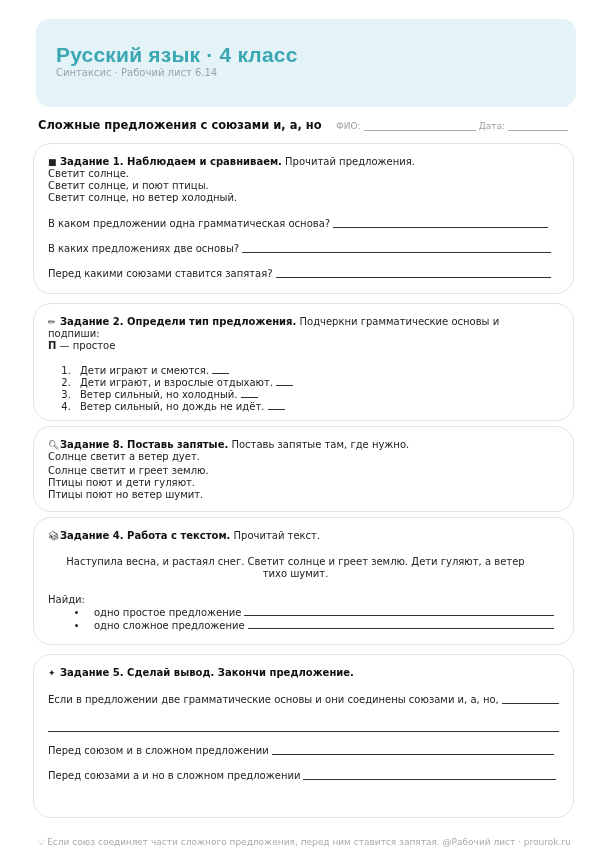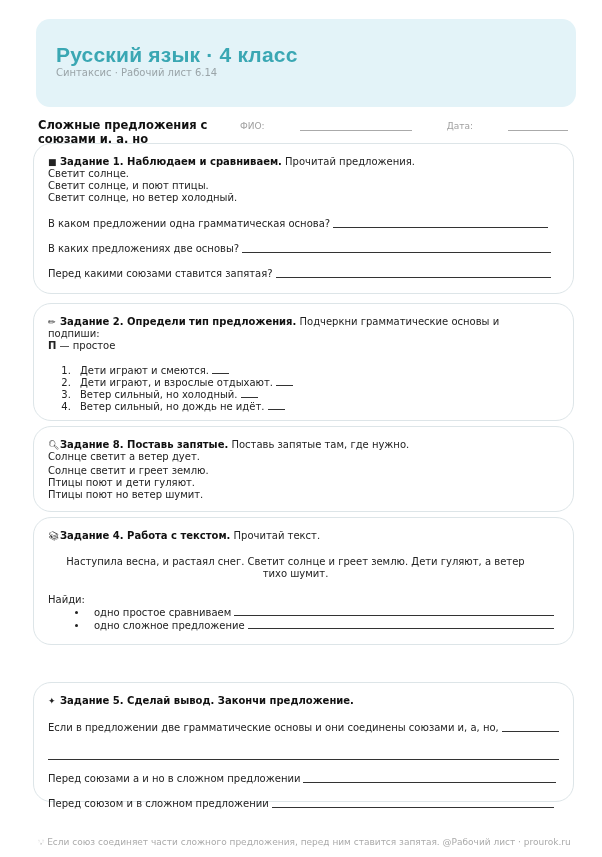--- a/index.html
+++ b/index.html
@@ -15,21 +15,21 @@
     font-family: "Liberation Sans", sans-serif; font-weight: bold;
     font-size: 21px; color: #3aa7b3; letter-spacing: 0.2px;
   }
   .header .subtitle { font-size: 10px; color: #9aa4a8; }
 
   .topline {
     position: absolute; left: 38px; top: 118px; width: 530px; height: 16px;
     display: flex; align-items: baseline;
   }
   .topline .ws-title { font-weight: bold; font-size: 11.5px; color: #111; }
-  .topline .meta { font-size: 9px; color: #a0a0a0; margin-left: auto; display: flex; align-items: center; gap: 32px; }
+  .topline .meta { font-size: 9px; color: #a0a0a0; margin-left: auto; display: flex; align-items: center; }
   .line { display: inline-block; border-bottom: 1px solid #555; height: 10px; vertical-align: baseline; }
   .meta .line { border-bottom-color: #aaa; }
 
   .card {
     position: absolute; left: 33px; width: 541px;
     border: 1px solid #dde5e8; border-radius: 18px; background: #fff;
     padding: 12px 30px 0 14px;
     font-size: 10px; line-height: 12px;
   }
   .card .head { font-size: 10px; }
@@ -116,48 +116,48 @@
 <div class="card" style="top:517px;height:128px;">
   <div class="head">
     <span class="icon">📚︎</span><b>Задание 4. Работа с текстом.</b>
     <span>Прочитай текст.</span>
   </div>
   <div style="text-align:center;margin:14px 12px 0 12px;">Наступила весна, и растаял снег. Светит солнце и греет землю. Дети гуляют, а ветер тихо шумит.</div>
   <div style="margin-top:14px;">Найди:</div>
   <ul class="bullets">
     <li class="q" style="display:list-item;">
       <span style="display:inline-flex;width:460px;align-items:baseline;">
-          <span>одно простое сравниваем</span>
+          <span>одно простое предложение</span>
           <span class="fill" style="flex:1;border-bottom:1px solid #333;margin-left:3px;height:10px;"></span>
         </span>
     </li>
     <li class="q" style="display:list-item;">
       <span style="display:inline-flex;width:460px;align-items:baseline;">
           <span>одно сложное предложение</span>
           <span class="fill" style="flex:1;border-bottom:1px solid #333;margin-left:3px;height:10px;"></span>
         </span>
     </li>
   </ul>
 </div>
 
-<div class="card" style="top:682px;height:120px;">
+<div class="card" style="top:654px;height:164px;">
   <div class="head">
     <span class="icon">✦</span><b>Задание 5. Сделай вывод. Закончи предложение.</b>
   </div>
   <div class="q" style="margin-top:15px;width:511px;">
     <span>Если в предложении две грамматические основы и они соединены союзами и, а, но,</span>
       <span class="fill"></span>
   </div>
   <div style="margin-top:14px;width:511px;border-bottom:1px solid #333;height:12px;"></div>
+  <div class="q" style="margin-top:13px;width:506px;">
+    <span>Перед союзом и в сложном предложении</span>
+      <span class="fill"></span>
+  </div>
   <div class="q" style="margin-top:13px;width:508px;">
     <span>Перед союзами а и но в сложном предложении</span>
-      <span class="fill"></span>
-  </div>
-  <div class="q" style="margin-top:13px;width:506px;">
-    <span>Перед союзом и в сложном предложении</span>
       <span class="fill"></span>
   </div>
 </div>
 
 <div class="footer">
   <span style="color:#b8b8b8;">💡︎</span>
   <span>Если союз соединяет части сложного предложения, перед ним ставится запятая. @Рабочий лист · prourok.ru</span>
 </div>
 
 </body></html>

